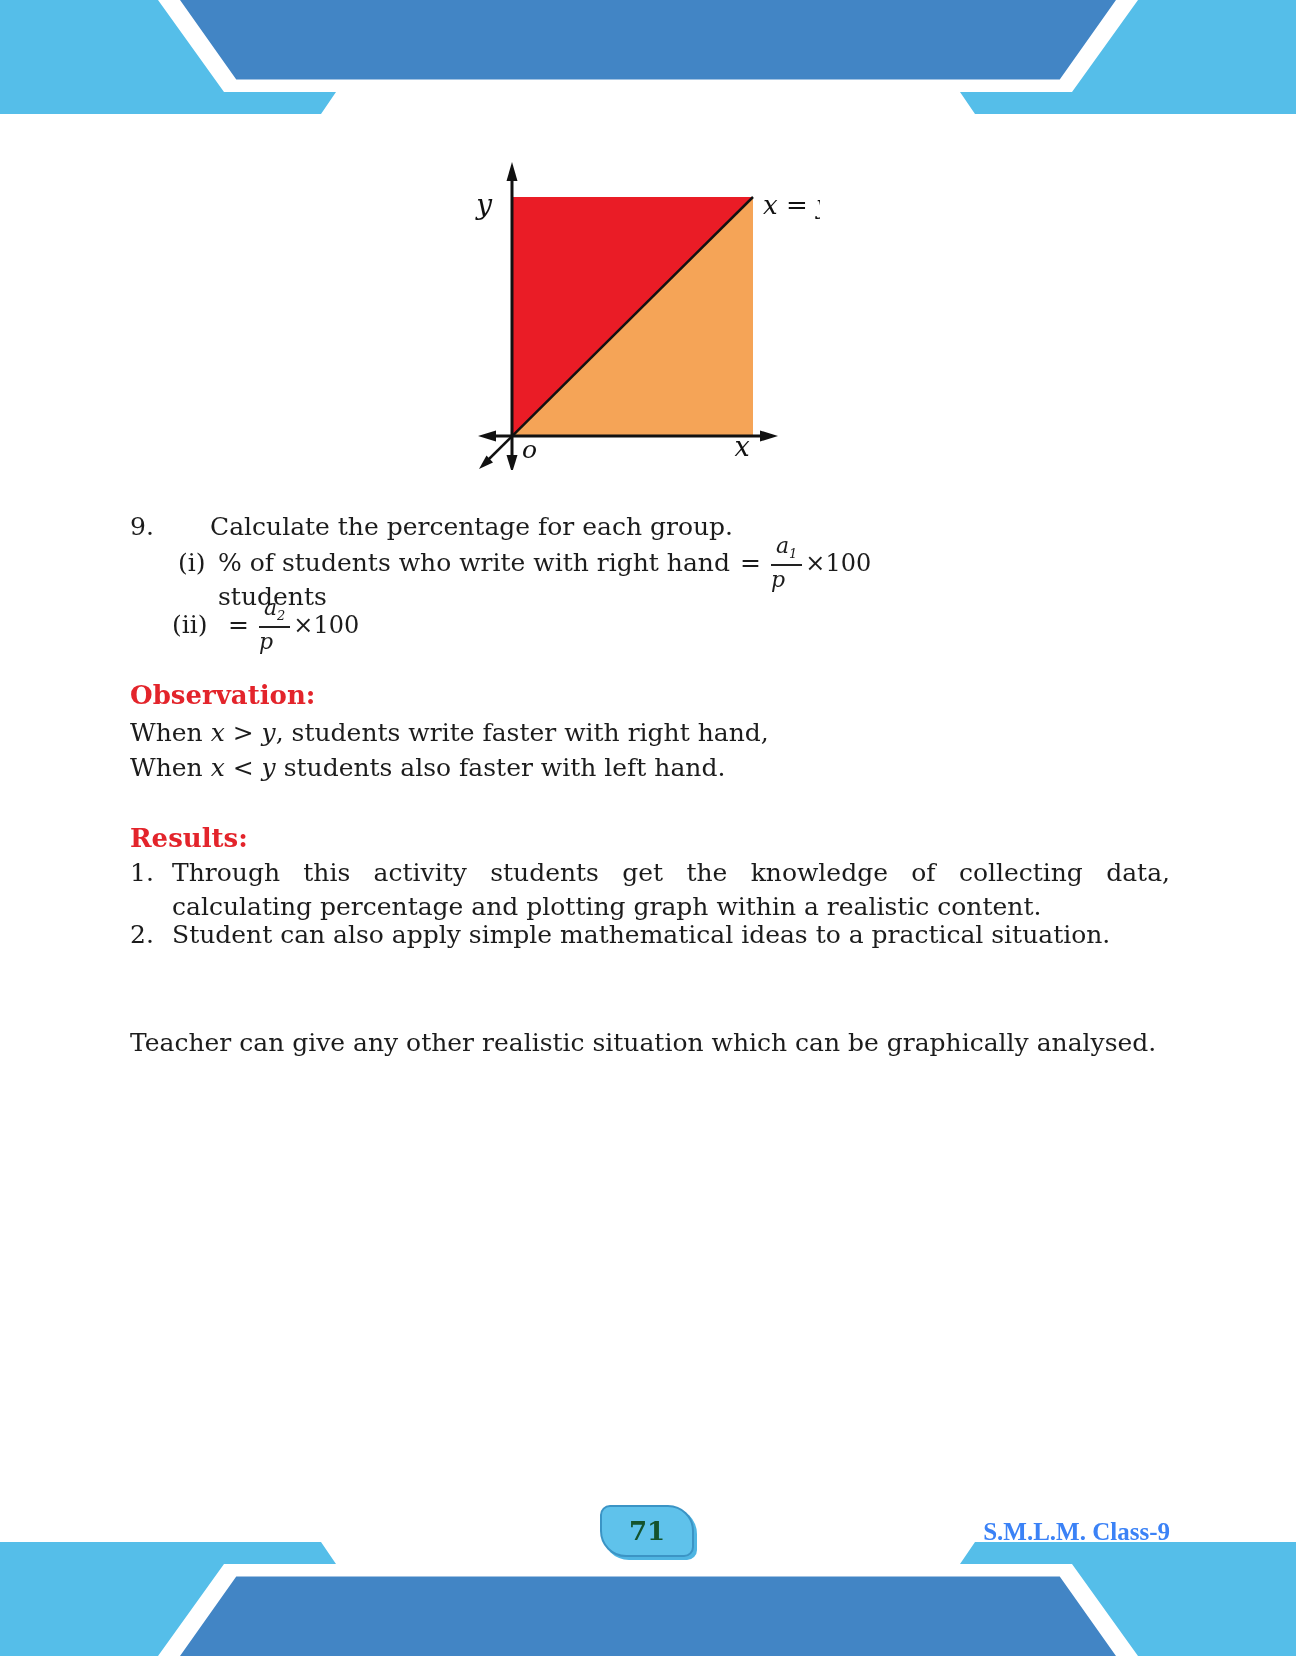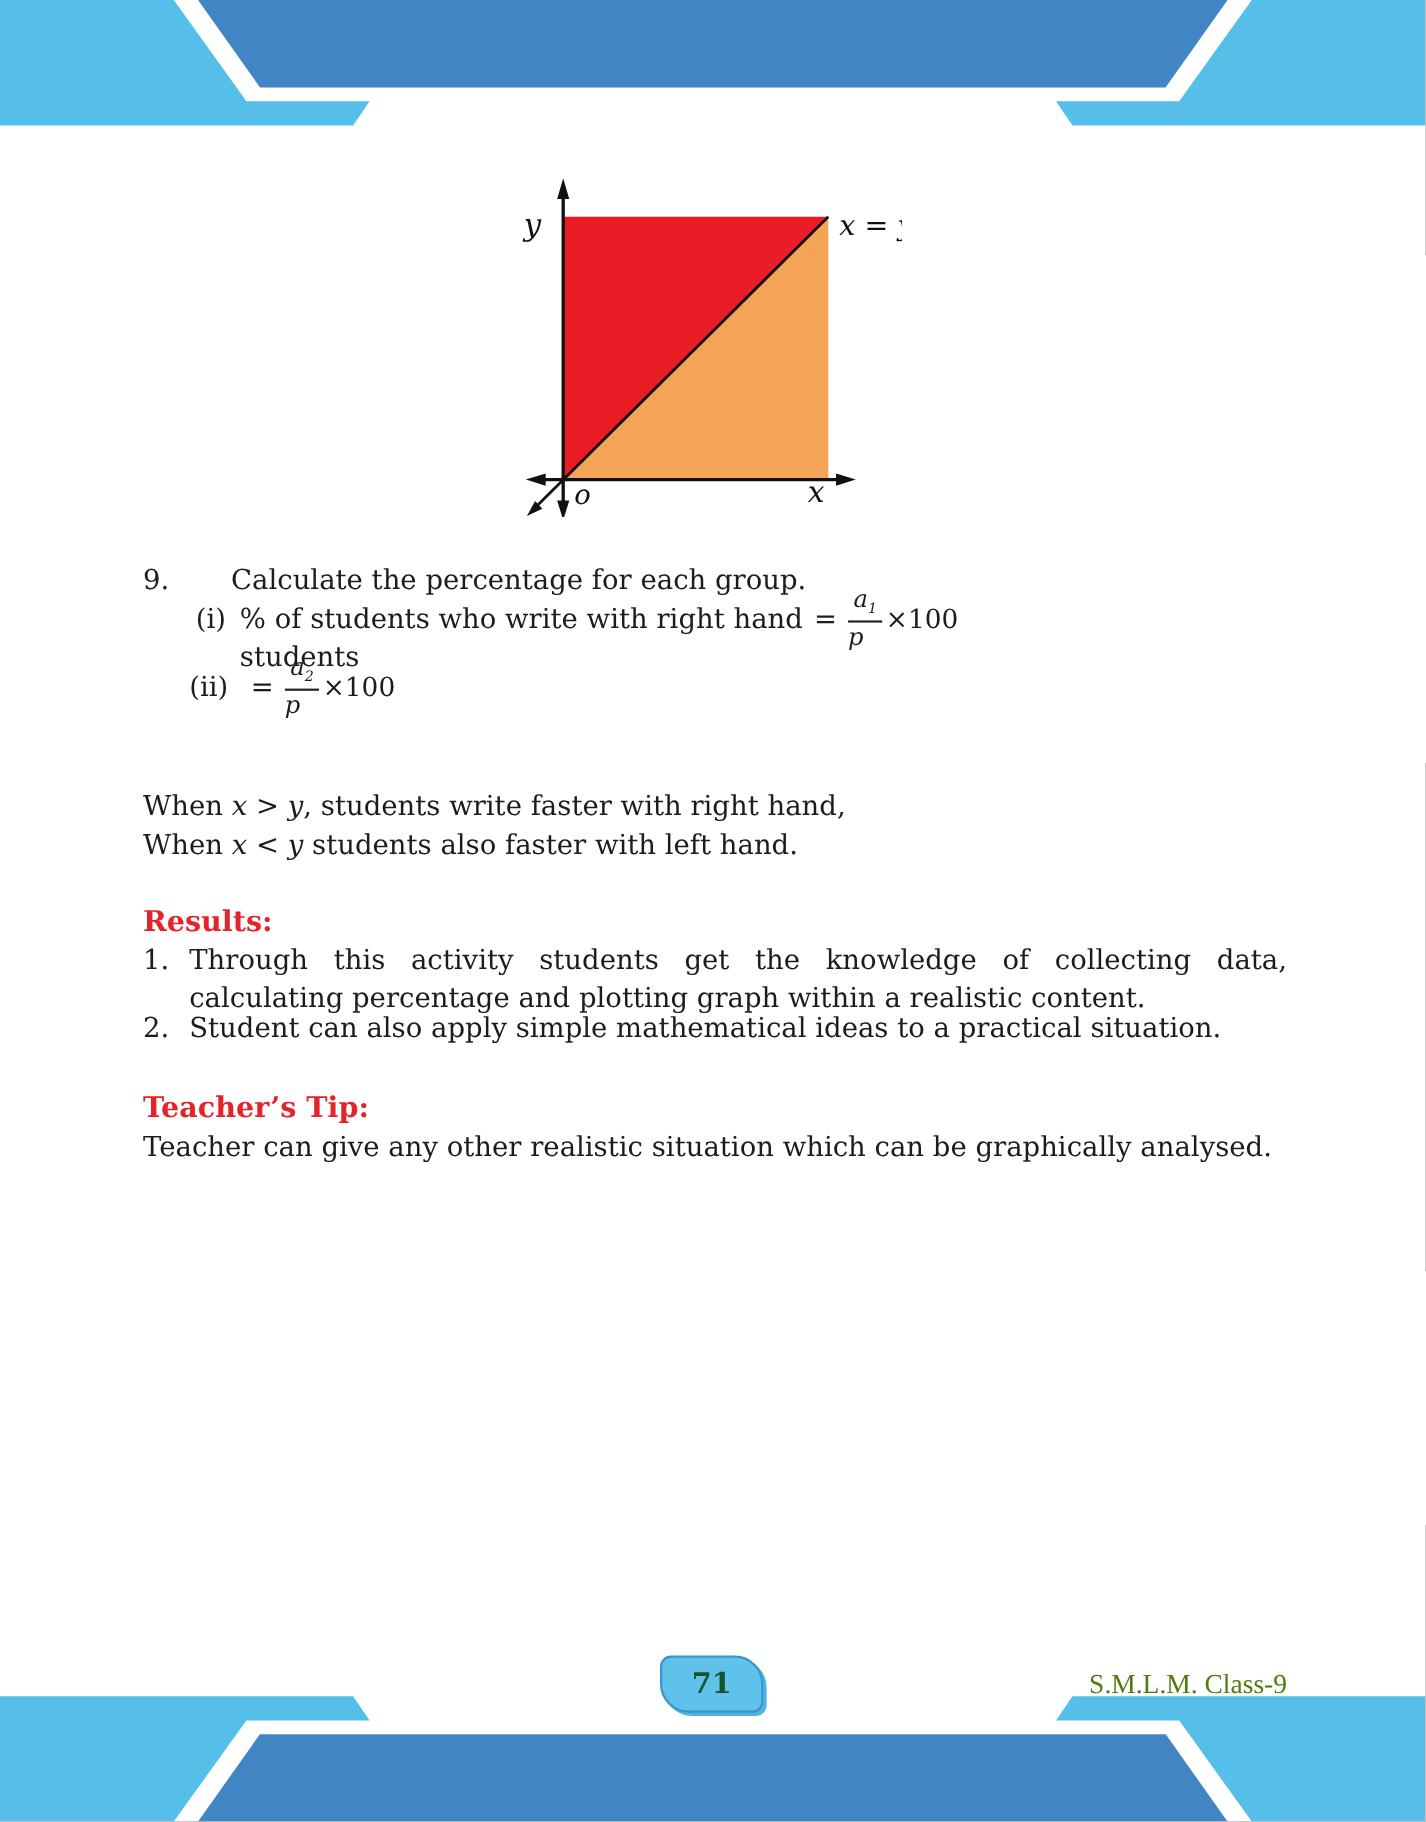--- a/index.html
+++ b/index.html
@@ -35,22 +35,23 @@
   .page-badge {
     position:absolute; left:600px; top:1505px; width:90px; height:48px;
     background:#5fc2eb; border:2px solid #3b94c5;
     border-radius:10px 26px 10px 26px;
     box-shadow:3px 3px 0 #4fb5e2;
     display:flex; align-items:center; justify-content:center;
     font-weight:bold; font-size:26px; color:#14532d;
   }
   .footer-right {
     position:absolute; top:1518px; right:126px;
-    font-size:25px; color:#4d7c0f;
+    font-size:25px; color:#3b82f6;
     font-family:"Liberation Serif","DejaVu Serif",serif;
+    font-weight:bold;
   }
 </style>
 </head>
 <body>
 
 <div class="page">
 
   <svg class="abs" style="left:0;top:0" width="1296" height="120" viewBox="0 0 1296 120">
     <polygon points="0,0 158,0 224,92 336,92 321,114 0,114" fill="#55bee9"></polygon>
     <polygon points="1296,0 1138,0 1072,92 960,92 975,114 1296,114" fill="#55bee9"></polygon>
@@ -100,34 +101,34 @@
   <div class="line flexrow" style="top:592px;height:66px">
     <span class="subnum" style="margin-left:42px;width:46px">(ii)</span>
     <span class="eq">=</span>
     <span class="frac">
       <span class="num"><span>a</span><sub>2</sub></span>
       <span class="den">p</span>
     </span>
     <span class="mult">×100</span>
   </div>
 
+  <div class="line heading" style="top:678px">Observation:</div>
   <div class="line" style="top:716px"><span>When </span><span class="mathvar">x &gt; y</span><span>, students write faster with right hand,</span></div>
   <div class="line" style="top:751px"><span>When </span><span class="mathvar">x &lt; y</span><span> students also faster with left hand.</span></div>
 
   <div class="line heading" style="top:821px">Results:</div>
   <div class="line resrow" style="top:856px">
     <span class="resnum">1.</span>
     <span class="restext">Through this activity students get the knowledge of collecting data, calculating percentage and plotting graph within a realistic content.</span>
   </div>
   <div class="line resrow" style="top:918px">
     <span class="resnum">2.</span>
     <span class="restext" style="text-align:left">Student can also apply simple mathematical ideas to a practical situation.</span>
   </div>
 
-  <div class="line heading" style="top:990px">Teacher’s Tip:</div>
   <div class="line" style="top:1026px">Teacher can give any other realistic situation which can be graphically analysed.</div>
 
   <div class="page-badge">
     <span>71</span>
   </div>
   <div class="footer-right">S.M.L.M. Class-9</div>
 
   <svg class="abs" style="left:0;top:1536px" width="1296" height="120" viewBox="0 0 1296 120">
     <polygon points="0,120 158,120 224,28 336,28 321,6 0,6" fill="#55bee9"></polygon>
     <polygon points="1296,120 1138,120 1072,28 960,28 975,6 1296,6" fill="#55bee9"></polygon>

